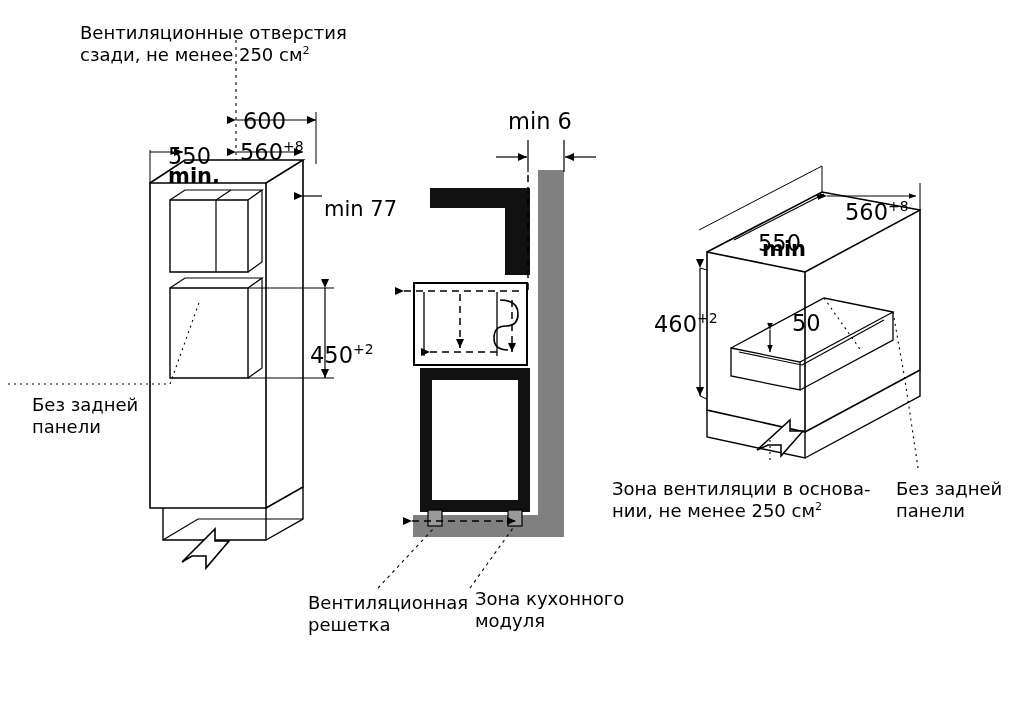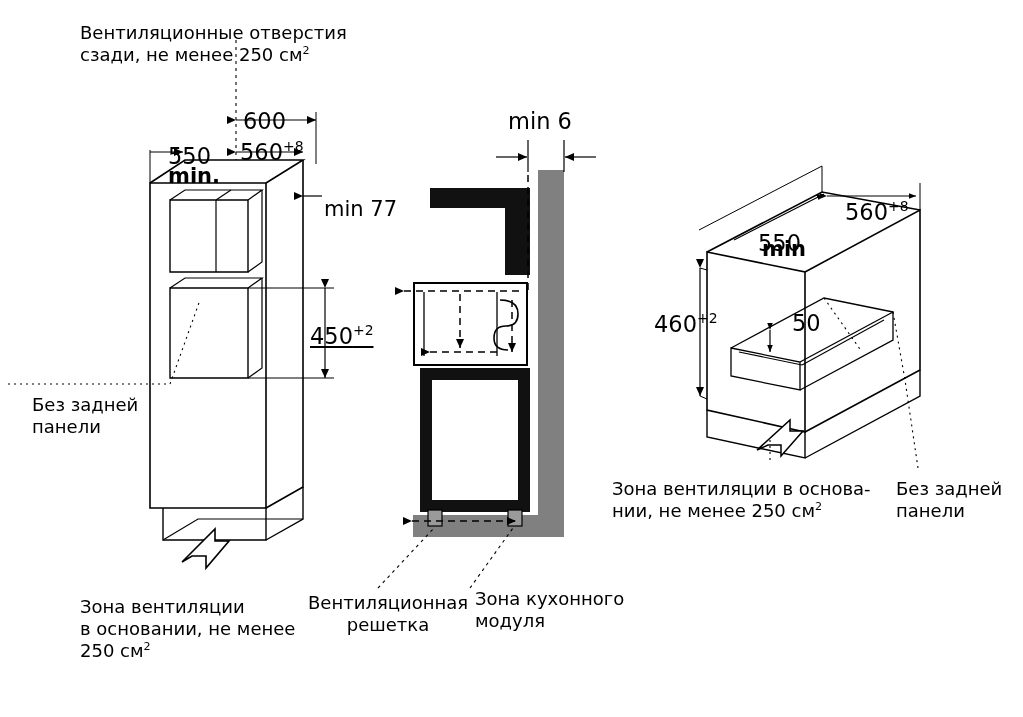--- a/index.html
+++ b/index.html
@@ -175,29 +175,28 @@
   <div class="lbl t18" style="left:80px; top:22px;"><span>Вентиляционные отверстия</span><br><span>сзади, не менее 250 см</span><span class="sup">2</span></div>
 
   <div class="lbl t20" style="left:168px; top:120px; font-weight:600;margin-top:44px;"><span>min.</span></div>
   <div class="lbl t22" style="left:168px; top:143px;"><span>550</span></div>
 
   <div class="lbl t22" style="left:243px; top:108px;"><span>600</span></div>
   <div class="lbl t22" style="left:240px; top:138px;"><span>560</span><span class="sup">+8</span></div>
 
   <div class="lbl t20" style="left:324px; top:197px;"><span>min 77</span></div>
 
-  <div class="lbl t22" style="left:310px; top:322px;text-decoration:underline;"><span>450</span><span class="sup">+2</span></div>
+  <div class="lbl t22" style="left:310px; top:341px;"><span>450</span><span class="sup">+2</span></div>
 
   <div class="lbl t18" style="left:32px; top:394px;"><span>Без задней</span><br><span>панели</span></div>
 
-  <div class="lbl t18" style="left:80px; top:596px;"><span>Зона вентиляции</span><br><span>в основании, не менее</span><br><span>250 см</span><span class="sup">2</span></div>
 
   <div class="lbl t22" style="left:508px; top:108px;"><span>min 6</span></div>
 
-  <div class="lbl t18" style="left:308px; top:592px;text-align:center;"><span>Вентиляционная</span><br><span>решетка</span></div>
+  <div class="lbl t18" style="left:308px; top:592px;"><span>Вентиляционная</span><br><span>решетка</span></div>
 
   <div class="lbl t18" style="left:475px; top:588px;"><span>Зона кухонного</span><br><span>модуля</span></div>
 
   <div class="lbl t20" style="left:762px; top:208px; font-weight:600;margin-top:29px;"><span>min</span></div>
   <div class="lbl t22" style="left:758px; top:230px;"><span>550</span></div>
 
   <div class="lbl t22" style="left:845px; top:198px;"><span>560</span><span class="sup">+8</span></div>
 
   <div class="lbl t22" style="left:654px; top:310px;"><span>460</span><span class="sup">+2</span></div>
 

